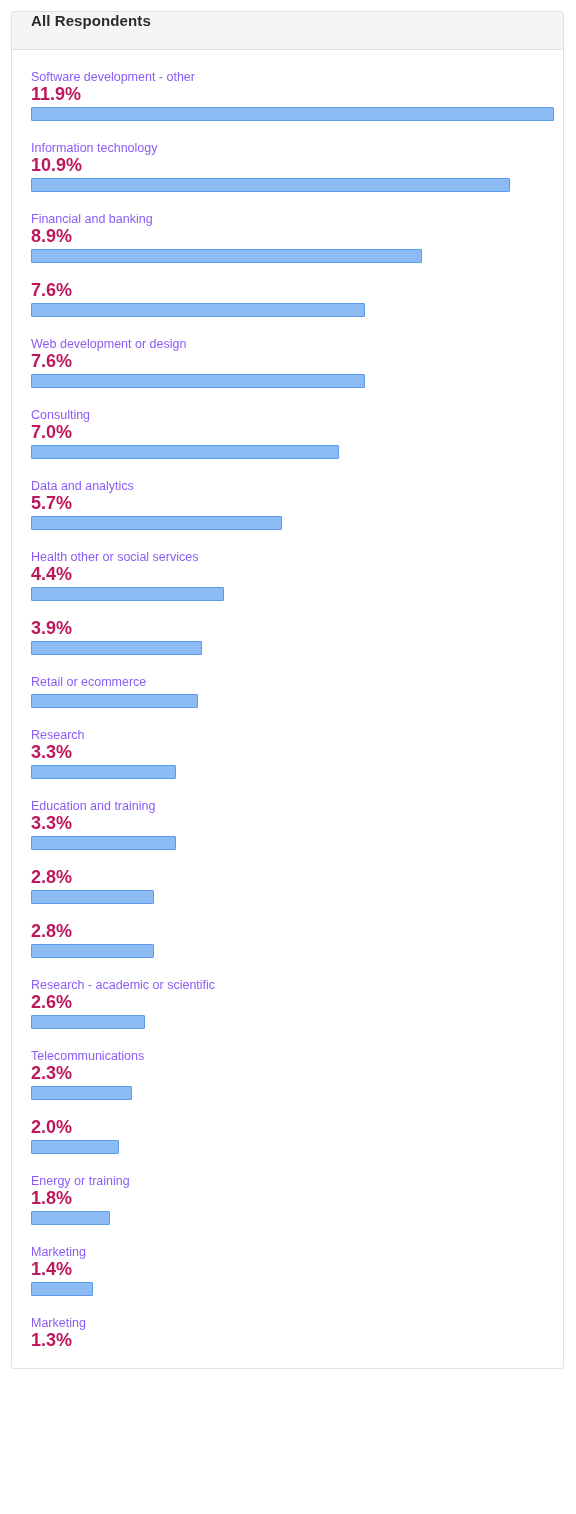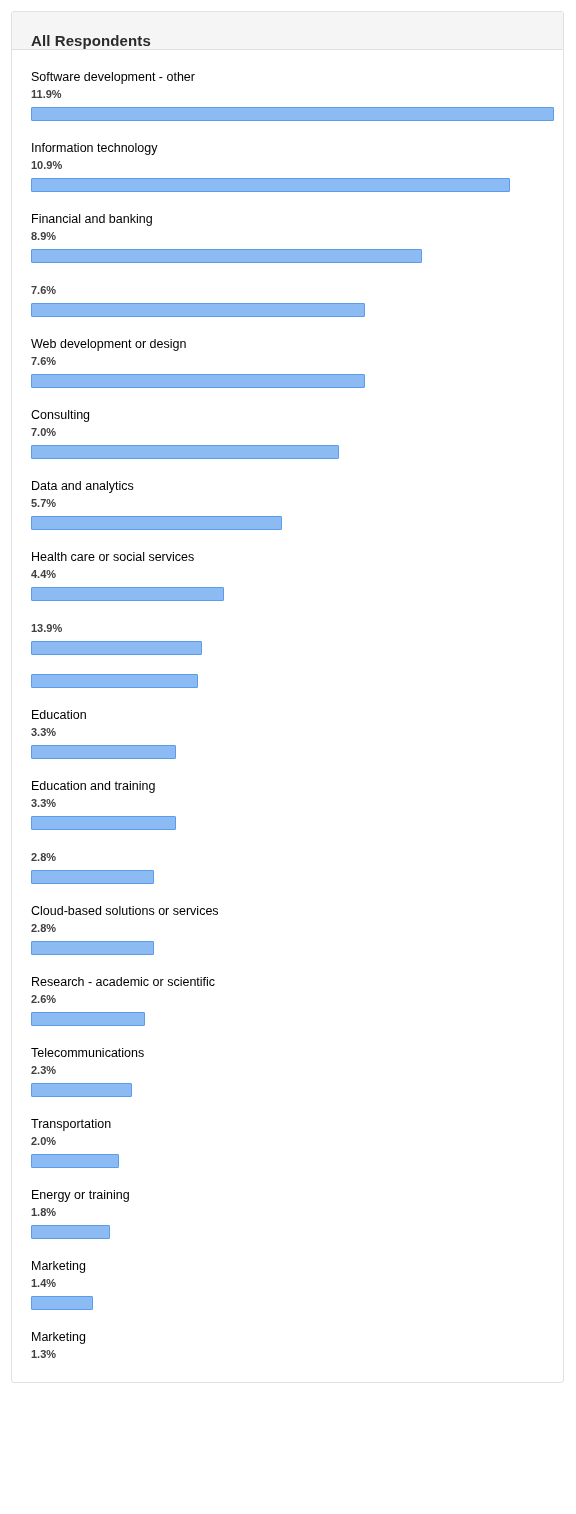--- a/index.html
+++ b/index.html
@@ -27,50 +27,50 @@
     border-radius: 3px;
   }
 
   .card-header {
     height: 38px;
     box-sizing: border-box;
     background: #f5f5f5;
     border-bottom: 1px solid #e0e0e0;
     border-radius: 2px 2px 0 0;
     display: flex;
-    align-items: flex-end;
+    align-items: flex-start;
     padding: 0 19px;
   }
 
   .card-title {
     font-size: 15px;
     font-weight: bold;
     color: #2b2b2b;
     letter-spacing: 0.1px;
   }
 
   .card-body {
     padding: 19px 19px 0 19px;
   }
 
   .bar-row {
     margin-bottom: 19px;
   }
 
   .bar-label {
     font-size: 12.5px;
-    color: #000000;
+    color: #8b5cf6;
     line-height: 16px;
     white-space: nowrap;
   }
 
   .bar-value {
-    font-size: 11px;
+    font-size: 18px;
     font-weight: bold;
-    color: #404040;
+    color: #be185d;
     line-height: 17px;
     margin-top: 1px;
   }
 
   .bar-track {
     margin-top: 4px;
     height: 14px;
     position: relative;
   }
 
@@ -134,80 +134,79 @@
         </div>
       </div>
       <div class="bar-row">
         <div class="bar-label">Data and analytics</div>
         <div class="bar-value">5.7%</div>
         <div class="bar-track">
           <div class="bar-fill" style="width: 251px; background: rgb(139, 187, 242); border-color: rgb(91, 156, 236);"></div>
         </div>
       </div>
       <div class="bar-row">
-        <div class="bar-label">Health care or social services</div>
+        <div class="bar-label">Health other or social services</div>
         <div class="bar-value">4.4%</div>
         <div class="bar-track">
           <div class="bar-fill" style="width: 193px; background: rgb(139, 187, 242); border-color: rgb(91, 156, 236);"></div>
         </div>
       </div>
       <div class="bar-row">
-        <div class="bar-value">13.9%</div>
+        <div class="bar-value">3.9%</div>
         <div class="bar-track">
           <div class="bar-fill" style="width: 171px; background: rgb(139, 187, 242); border-color: rgb(91, 156, 236);"></div>
         </div>
       </div>
       <div class="bar-row">
+        <div class="bar-label">Retail or ecommerce</div>
         <div class="bar-track">
           <div class="bar-fill" style="width: 167px; background: rgb(139, 187, 242); border-color: rgb(91, 156, 236);"></div>
         </div>
       </div>
       <div class="bar-row">
-        <div class="bar-label">Education</div>
+        <div class="bar-label">Research</div>
         <div class="bar-value">3.3%</div>
         <div class="bar-track">
           <div class="bar-fill" style="width: 145px; background: rgb(139, 187, 242); border-color: rgb(91, 156, 236);"></div>
         </div>
       </div>
       <div class="bar-row">
         <div class="bar-label">Education and training</div>
         <div class="bar-value">3.3%</div>
         <div class="bar-track">
           <div class="bar-fill" style="width: 145px; background: rgb(139, 187, 242); border-color: rgb(91, 156, 236);"></div>
         </div>
       </div>
       <div class="bar-row">
         <div class="bar-value">2.8%</div>
         <div class="bar-track">
           <div class="bar-fill" style="width: 123px; background: rgb(139, 187, 242); border-color: rgb(91, 156, 236);"></div>
         </div>
       </div>
       <div class="bar-row">
-        <div class="bar-label">Cloud-based solutions or services</div>
         <div class="bar-value">2.8%</div>
         <div class="bar-track">
           <div class="bar-fill" style="width: 123px; background: rgb(139, 187, 242); border-color: rgb(91, 156, 236);"></div>
         </div>
       </div>
       <div class="bar-row">
         <div class="bar-label">Research - academic or scientific</div>
         <div class="bar-value">2.6%</div>
         <div class="bar-track">
           <div class="bar-fill" style="width: 114px; background: rgb(139, 187, 242); border-color: rgb(91, 156, 236);"></div>
         </div>
       </div>
       <div class="bar-row">
         <div class="bar-label">Telecommunications</div>
         <div class="bar-value">2.3%</div>
         <div class="bar-track">
           <div class="bar-fill" style="width: 101px; background: rgb(139, 187, 242); border-color: rgb(91, 156, 236);"></div>
         </div>
       </div>
       <div class="bar-row">
-        <div class="bar-label">Transportation</div>
         <div class="bar-value">2.0%</div>
         <div class="bar-track">
           <div class="bar-fill" style="width: 88px; background: rgb(139, 187, 242); border-color: rgb(91, 156, 236);"></div>
         </div>
       </div>
       <div class="bar-row">
         <div class="bar-label">Energy or training</div>
         <div class="bar-value">1.8%</div>
         <div class="bar-track">
           <div class="bar-fill" style="width: 79px; background: rgb(139, 187, 242); border-color: rgb(91, 156, 236);"></div>

